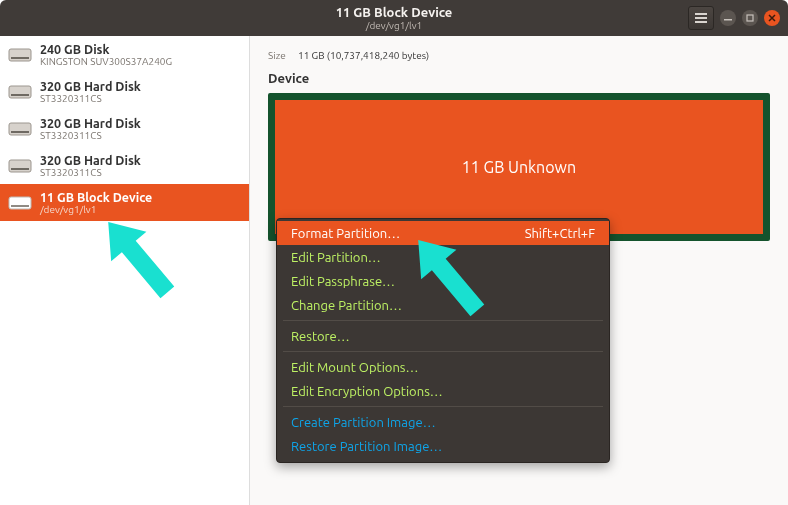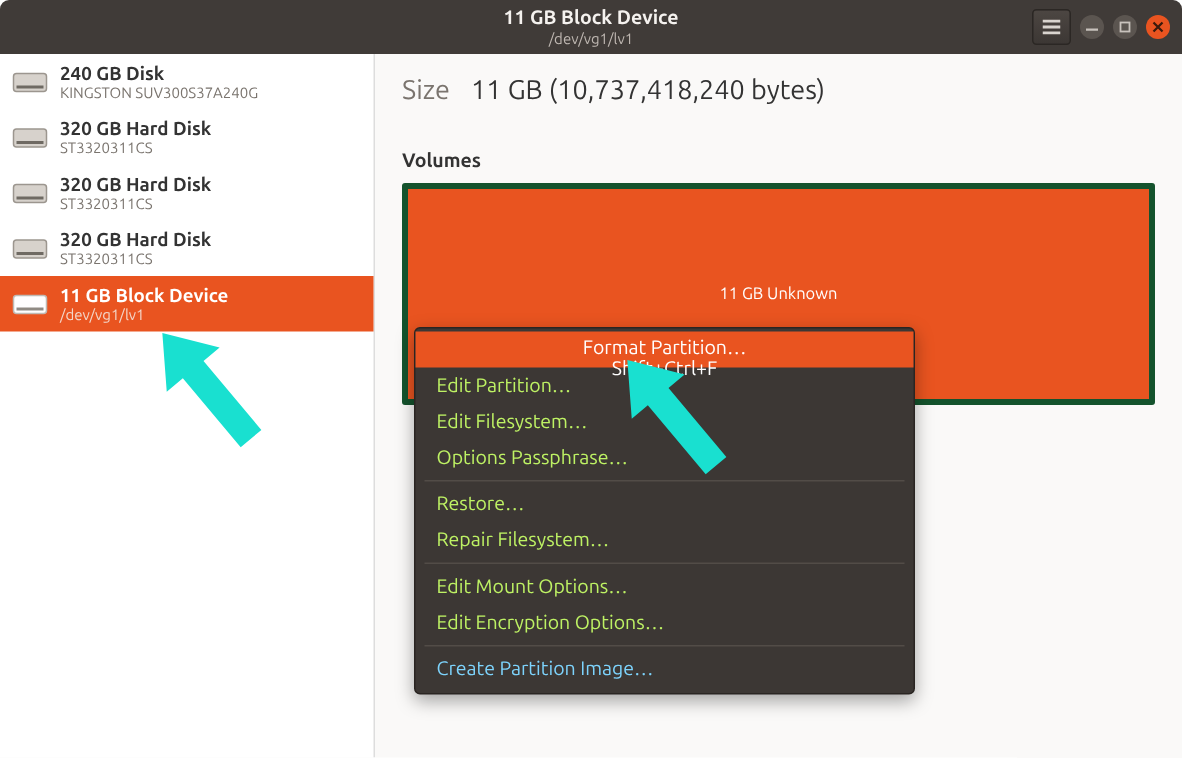--- a/index.html
+++ b/index.html
@@ -29,40 +29,40 @@
     font-size: 12px; color: #333;
   }
   .disk .icon { width: 24px; height: 18px; flex-shrink:0; }
   .disk .icon svg { width: 100%; height: 100%; display:block; }
   .disk .lines .l1 { font-weight: 600; font-size: 12.5px; }
   .disk .lines .l2 { font-size: 10px; color: #7a746e; }
   .disk.sel { background: #e95420; color: #fff; }
   .disk.sel .lines .l2 { color: #f3d6c9; }
 
   .main { flex: 1; background: #faf9f8; padding: 14px 18px; position: relative; }
-  .sizeRow { font-size: 18px; color: #333; margin-bottom: 30px; }
+  .sizeRow { font-size: 10px; color: #333; margin-bottom: 10px; }
   .sizeRow .lbl { color: #7a746e; margin-right: 10px; }
   .volH { font-weight: 600; font-size: 13px; margin-bottom: 8px; color:#333; }
   .volBox {
-    background: #e95420; border: 4px solid #14532d; border-radius: 2px;
+    background: #e95420; border: 7px solid #14532d; border-radius: 2px;
     height: 148px; display: flex; align-items: center; justify-content: center;
-    color: #fff; font-size: 11px;
+    color: #fff; font-size: 16px;
   }
   .menu {
     position: absolute; top: 218px; left: 276px; width: 334px;
     background: #3c3734; border: 1px solid #2a2522; border-radius: 4px;
     box-shadow: 0 4px 12px rgba(0,0,0,0.35);
     padding-top: 2px; padding-bottom: 4px;
     font-size: 13px;
   }
   .menu .mi {
     display: flex; justify-content: space-between; align-items: center;
-    padding: 4px 14px; color: #7dd3fc; height: 24px;
-  }
-  .menu .mi.hov { background: #e95420; color: #fff; flex-direction: column; }
+    padding: 4px 14px; color: #0ea5e9; height: 24px;
+  }
+  .menu .mi.hov { background: #e95420; color: #fff; }
   .menu .mi.dis { color: #bef264; }
   .menu .sep { height: 1px; background: #524c47; margin: 3px 6px; }
   .arrow1 {
     position: absolute; top: 206px; left: 86px; pointer-events: none;
   }
   .arrow2 {
     position: absolute; top: 224px; left: 396px; pointer-events: none;
   }
   svg.arrowSvg { display:block; }
 </style>
@@ -163,58 +163,58 @@
         <div class="l2">/dev/vg1/lv1</div>
       </div>
     </div>
   </div>
 
   <div class="main">
     <div class="sizeRow">
       <span class="lbl">Size</span>
       <span>11 GB (10,737,418,240 bytes)</span>
     </div>
-    <div class="volH">Volumes</div>
+    <div class="volH">Device</div>
     <div class="volBox">
       <span>11 GB Unknown</span>
     </div>
   </div>
 </div>
 
 <div class="menu">
   <div class="mi hov">
     <span>Format Partition…</span>
     <span>Shift+Ctrl+F</span>
   </div>
   <div class="mi dis">
     <span>Edit Partition…</span>
   </div>
   <div class="mi dis">
-    <span>Edit Filesystem…</span>
-  </div>
-  <div class="mi dis">
-    <span>Options Passphrase…</span>
+    <span>Edit Passphrase…</span>
+  </div>
+  <div class="mi dis">
+    <span>Change Partition…</span>
   </div>
   <div class="sep"></div>
   <div class="mi dis">
     <span>Restore…</span>
-  </div>
-  <div class="mi dis">
-    <span>Repair Filesystem…</span>
   </div>
   <div class="sep"></div>
   <div class="mi dis">
     <span>Edit Mount Options…</span>
   </div>
   <div class="mi dis">
     <span>Edit Encryption Options…</span>
   </div>
   <div class="sep"></div>
   <div class="mi">
     <span>Create Partition Image…</span>
+  </div>
+  <div class="mi">
+    <span>Restore Partition Image…</span>
   </div>
 
 </div>
 
 <div class="arrow1">
   <svg class="arrowSvg" width="110" height="110" viewBox="0 0 110 110">
     <g transform="rotate(-40 55 55)">
       <polygon points="55,4 78,36 64,36 64,96 46,96 46,36 32,36" fill="#19e0d0"></polygon>
     </g>
   </svg>

